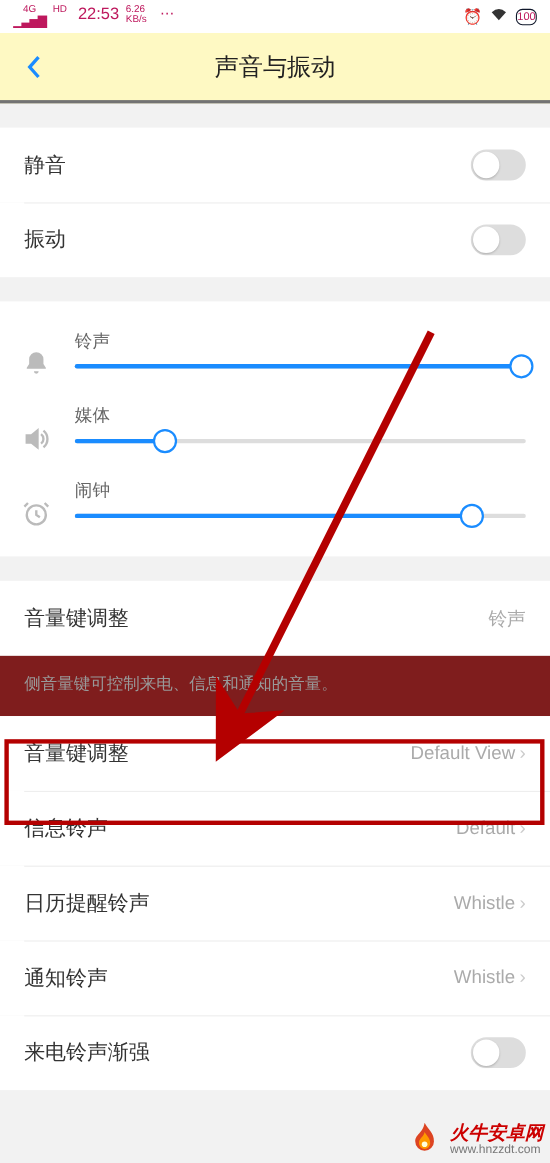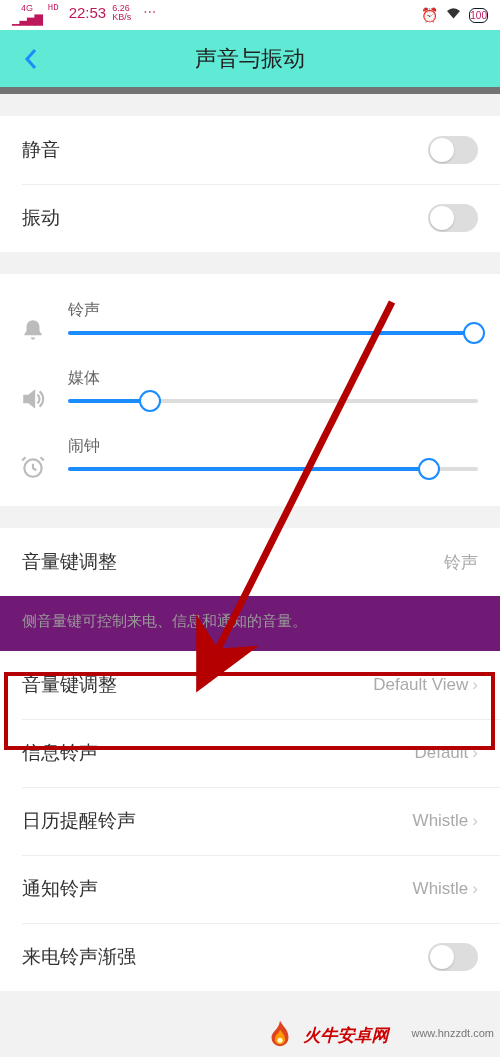--- a/index.html
+++ b/index.html
@@ -28,26 +28,26 @@
   .stack { display:flex; flex-direction:column; justify-content:center; }
   .time { font-size: 15px; font-weight: 500; margin-left: 4px; }
   .kbs { font-size: 9px; line-height: 9px; text-align:left; }
   .dots { font-size: 13px; margin-left: 6px; letter-spacing: 1px; }
   .status-right { margin-left: auto; display:flex; align-items:center; gap:7px; }
   .alarm-ico, .wifi-ico { font-size: 14px; }
   .battery { font-size: 10px; border: 1px solid #0f172a; border-radius: 6px; padding: 1px 0; font-weight:500;}
   
   .title-bar {
     height: 64px;
-    background: #5eead4;
+    background: #fef9c3;
     display: flex;
     align-items: center;
     padding: 0 16px;
     position: relative;
-    border-bottom: 7px solid #737373;
+    border-bottom: 3px solid #737373;
   }
   .back {
     width: 30px; height: 30px; display:flex; align-items:center; justify-content:center;
   }
   .back svg { stroke: #1a8cff; stroke-width: 3; fill: none; }
   .title {
     position: absolute; left:0; right:0; text-align:center;
     font-size: 22px; font-weight: 500; color:#222;
   }
   
@@ -76,54 +76,54 @@
   
   .slider-block { background:#fff; padding: 14px 22px 14px 18px; }
   .slider-row { display:flex; align-items:flex-start; gap:20px; padding: 12px 0; }
   .slider-row .sicon { width: 30px; display:flex; align-items:center; justify-content:center; color:#bbb; margin-top: 18px;}
   .slider-row .smain { flex:1; }
   .slider-row .slabel { font-size:16px; color:#666; margin-bottom:10px; }
   .track { position:relative; height: 4px; background:#ddd; border-radius:2px; margin-top: 10px; margin-bottom: 8px;}
   .fill { position:absolute; left:0; top:0; bottom:0; background:#1a8cff; border-radius:2px;}
   .thumb { position:absolute; top:50%; width:22px; height:22px; border-radius:50%; background:#fff; border:2px solid #1a8cff; transform:translate(-50%,-50%);}
   
-  .desc { font-size: 15px; color:#999; padding: 16px 22px 20px; background:#701a75;}
+  .desc { font-size: 15px; color:#999; padding: 16px 22px 20px; background:#7f1d1d;}
   
   .highlight-box {
     position:absolute;
     border: 4px solid #b40000;
     box-sizing: border-box;
     pointer-events:none;
     z-index: 40;
   }
   
   .arrow-svg { position:absolute; z-index:50; pointer-events:none; top:0; left:0;}
   
   .watermark {
     position:absolute; right:6px; bottom:4px;
     display:flex; align-items:center; gap:6px;
     z-index:60;
     background: rgba(255,255,255,0.0);
   }
   .wm-flame { width:34px; height:34px; }
-  .wm-text { display:flex; flex-direction:row; line-height:1.1;gap:23px;}
+  .wm-text { display:flex; flex-direction:column; line-height:1.1;}
   .wm-text .cn { font-size:17px; color:#c00; font-weight:700; font-style:italic;}
   .wm-text .en { font-size:11px; color:#777;}
   .muted-icon svg { fill:#bbb; }
 </style>
 </head>
 <body>
 
 <div class="status-bar">
   <div class="status-left">
     <div class="stack" style="align-items:center;">
       <span class="net-label">4G</span>
       <span class="sig">▁▃▅▇</span>
     </div>
-    <div class="stack" style="justify-content:flex-start;font-family:Liberation Mono, monospace;">
+    <div class="stack" style="justify-content:flex-start;">
       <span class="net-label">HD</span>
     </div>
     <span class="time">22:53</span>
     <div class="stack">
       <span class="kbs">6.26</span>
       <span class="kbs">KB/s</span>
     </div>
     <span class="dots">⋯</span>
   </div>
   <div class="status-right">

